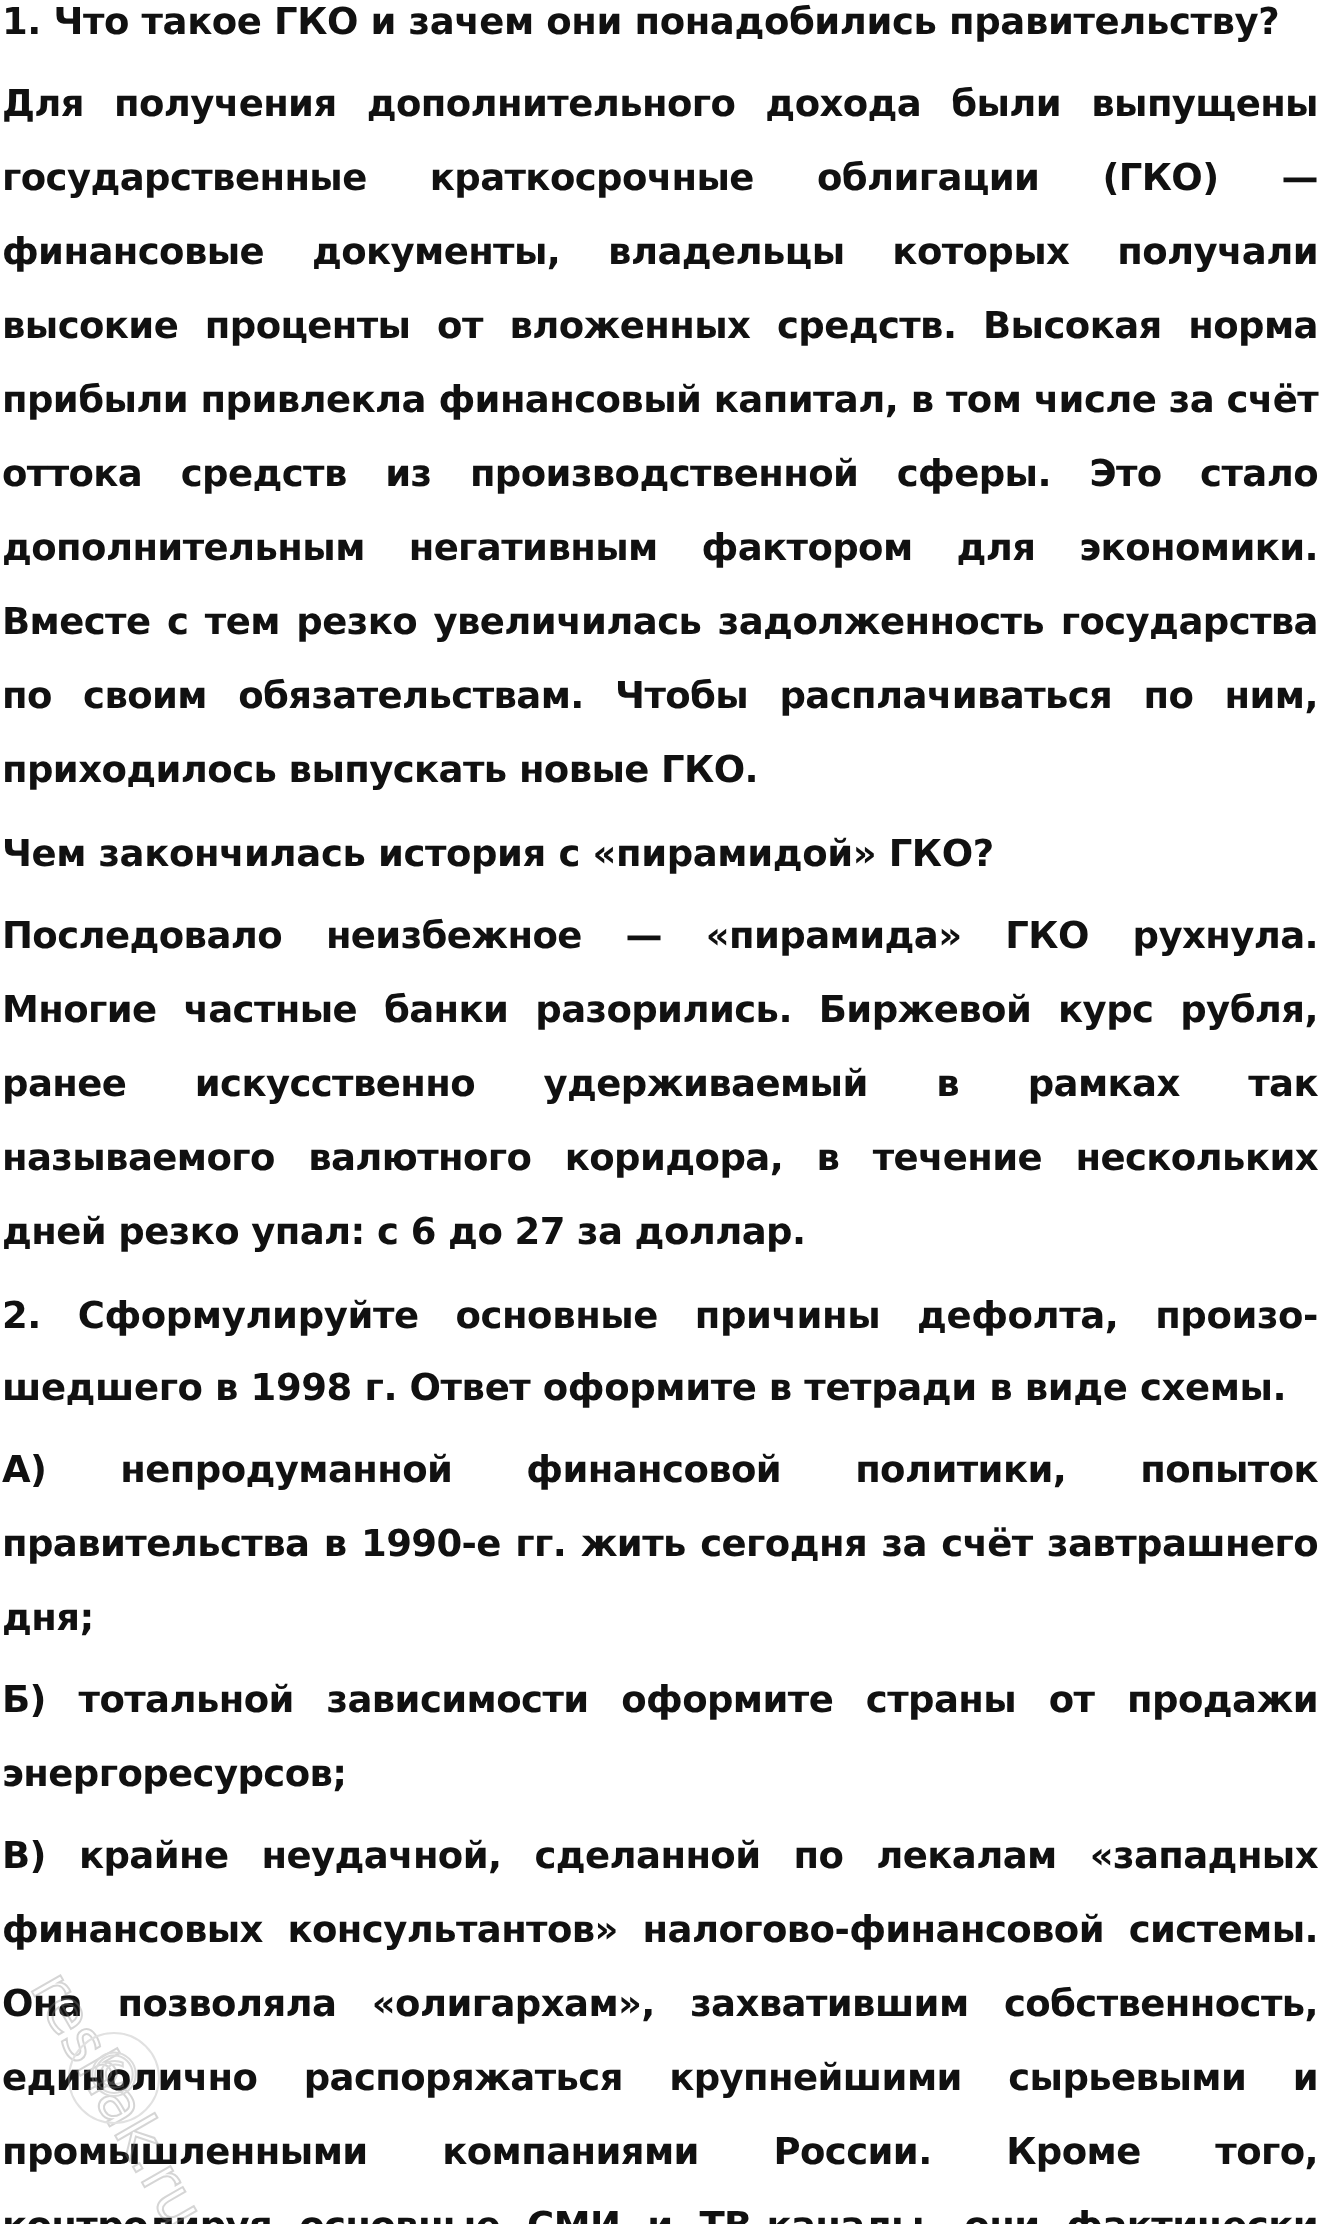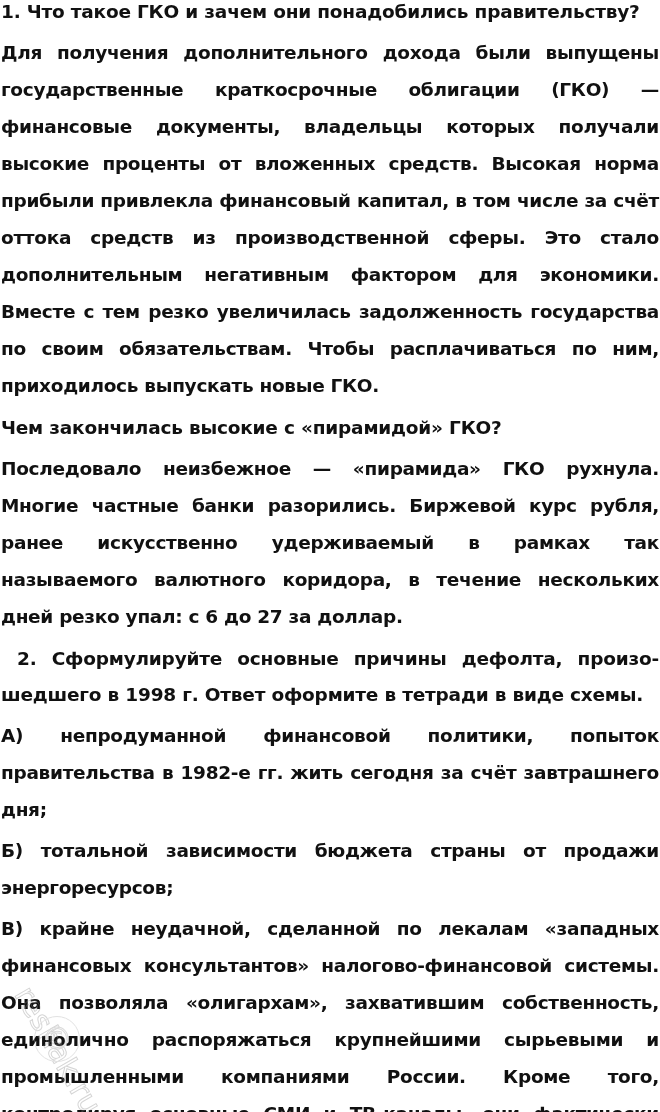--- a/index.html
+++ b/index.html
@@ -86,35 +86,35 @@
 </head>
 <body>
 
 <div class="page">
 
   <p class="heading h1">1. Что такое ГКО и зачем они понадобились правительству?</p>
   <div class="gap-s"></div>
   <p class="para">Для получения дополнительного дохода были выпущены государственные краткосрочные облигации (ГКО) — финансовые документы, владельцы которых получали высокие проценты от вложенных средств. Высокая норма прибыли привлекла финансовый капитал, в том числе за счёт оттока средств из производственной сферы. Это стало дополнительным негативным фактором для экономики. Вместе с тем резко увеличилась задолженность государства по своим обязательствам. Чтобы расплачиваться по ним, приходилось выпускать новые ГКО.</p>
 
   <div class="gap-m"></div>
-  <p class="heading">Чем закончилась высокие с «пирамидой» ГКО?</p>
+  <p class="heading">Чем закончилась история с «пирамидой» ГКО?</p>
   <div class="gap-s"></div>
   <p class="para">Последовало неизбежное — «пирамида» ГКО рухнула. Многие частные банки разорились. Биржевой курс рубля, ранее искусственно удерживаемый в рамках так называемого валютного коридора, в течение нескольких дней резко упал: с 6 до 27 за доллар.</p>
 
   <div class="gap-m"></div>
   <div>
-    <p class="heading justify-full" style="text-align-last: justify; margin-left: 16px;">2. Сформулируйте основные причины дефолта, произо-</p>
+    <p class="heading justify-full" style="text-align-last: justify;">2. Сформулируйте основные причины дефолта, произо-</p>
     <p class="heading">шедшего в 1998 г. Ответ оформите в тетради в виде схемы.</p>
   </div>
 
   <div class="gap-s"></div>
   <div>
-    <p class="para">А) непродуманной финансовой политики, попыток правительства в 1982-е гг. жить сегодня за счёт завтрашнего дня;</p>
+    <p class="para">А) непродуманной финансовой политики, попыток правительства в 1990-е гг. жить сегодня за счёт завтрашнего дня;</p>
     <div class="gap-s"></div>
-    <p class="para">Б) тотальной зависимости бюджета страны от продажи энергоресурсов;</p>
+    <p class="para">Б) тотальной зависимости оформите страны от продажи энергоресурсов;</p>
     <div class="gap-s"></div>
     <p class="para">В) крайне неудачной, сделанной по лекалам «западных финансовых консультантов» налогово-финансовой системы. Она позволяла «олигархам», захватившим собственность, единолично распоряжаться крупнейшими сырьевыми и промышленными компаниями России. Кроме того, контролируя основные СМИ и ТВ-каналы, они фактически диктовали власти свою волю, шантажируя её уменьшением платежей в бюджет (что грозило экономике крахом) и публичной дискредитацией в СМИ;</p>
   </div>
 </div>
 
 <div class="watermark">
   <span class="wm-text">reshak.ru</span>
   <span class="wm-circle-inner">©</span>
 </div>
 

